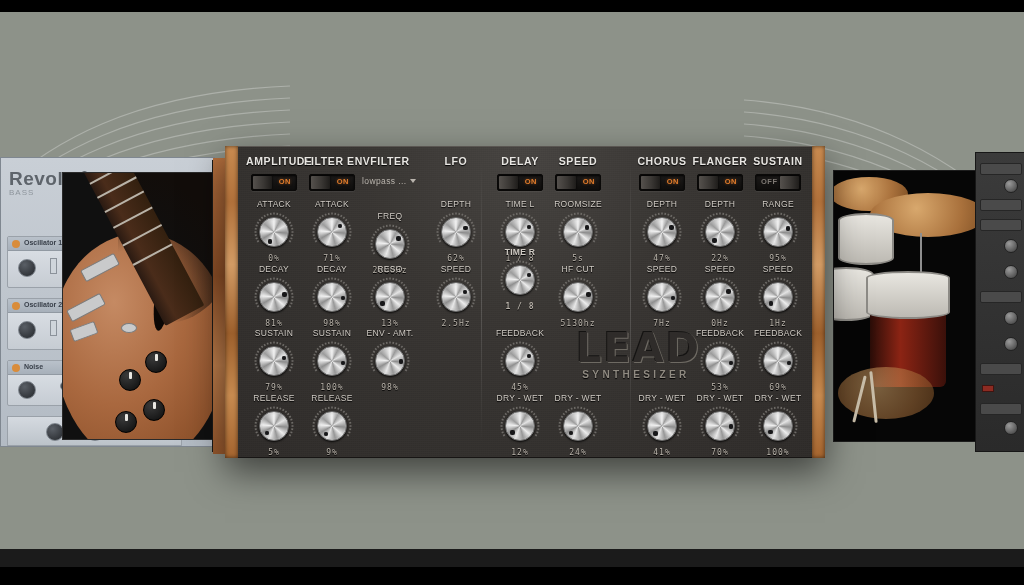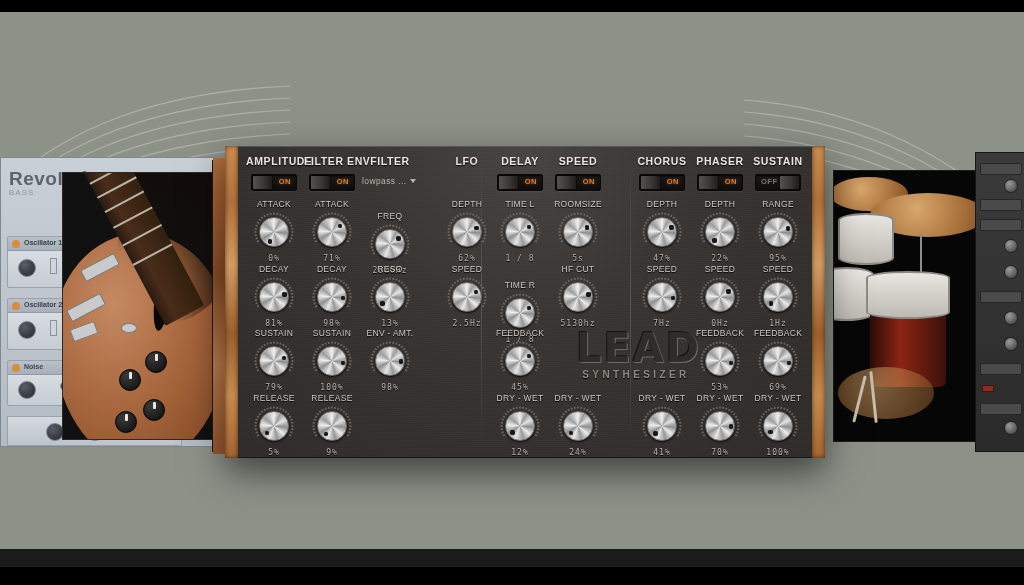--- a/index.html
+++ b/index.html
@@ -764,21 +764,21 @@
                     <line x1="35.15544456622768" y1="28.75" x2="36.887495373796554" y2="29.75" stroke="#6d6a66" stroke-width="1.6"></line>
                   </svg>
                 </div>
                 <div class="knob">
                   <span class="knob-dot" style="left: 22.7363px; top: 12.2266px;"></span>
                 </div>
               </div>
               <div class="ctl-value">98%</div>
             </div>
           </div>
-          <div class="col" style="left: 201px;">
+          <div class="col" style="left: 190px;">
             <div class="sec-title">LFO</div>
             <div class="ctl" style="top: 44px;">
               <div class="ctl-label">DEPTH</div>
               <div class="knob-wrap">
                 <div class="knob-ring">
                   <svg width="40" height="40">
                     <line x1="4.8445554337723244" y1="28.75" x2="3.112504626203446" y2="29.75" stroke="#6d6a66" stroke-width="1.6"></line>
                     <line x1="3.5553791362466036" y1="25.985352508199203" x2="1.6759938946747859" y2="26.669392794850538" stroke="#6d6a66" stroke-width="1.6"></line>
                     <line x1="2.765864322286358" y1="23.03884310917128" x2="0.7962488162619437" y2="23.386139464505145" stroke="#6d6a66" stroke-width="1.6"></line>
                     <line x1="2.5" y1="19.999999999999996" x2="0.5" y2="19.999999999999996" stroke="#6d6a66" stroke-width="1.6"></line>
@@ -887,21 +887,21 @@
                     <line x1="36.4446208637534" y1="25.985352508199203" x2="38.32400610532521" y2="26.66939279485054" stroke="#6d6a66" stroke-width="1.6"></line>
                     <line x1="35.15544456622768" y1="28.75" x2="36.887495373796554" y2="29.75" stroke="#6d6a66" stroke-width="1.6"></line>
                   </svg>
                 </div>
                 <div class="knob">
                   <span class="knob-dot" style="left: 20.7364px; top: 6.73185px;"></span>
                 </div>
               </div>
               <div class="ctl-value">1 / 8</div>
             </div>
-            <div class="ctl" style="top: 125px;">
+            <div class="ctl" style="top: 92px; font-weight: bold;">
               <div class="ctl-label">TIME R</div>
               <div class="knob-wrap">
                 <div class="knob-ring">
                   <svg width="40" height="40">
                     <line x1="4.8445554337723244" y1="28.75" x2="3.112504626203446" y2="29.75" stroke="#6d6a66" stroke-width="1.6"></line>
                     <line x1="3.5553791362466036" y1="25.985352508199203" x2="1.6759938946747859" y2="26.669392794850538" stroke="#6d6a66" stroke-width="1.6"></line>
                     <line x1="2.765864322286358" y1="23.03884310917128" x2="0.7962488162619437" y2="23.386139464505145" stroke="#6d6a66" stroke-width="1.6"></line>
                     <line x1="2.5" y1="19.999999999999996" x2="0.5" y2="19.999999999999996" stroke="#6d6a66" stroke-width="1.6"></line>
                     <line x1="2.765864322286358" y1="16.96115689082872" x2="0.7962488162619437" y2="16.613860535494858" stroke="#6d6a66" stroke-width="1.6"></line>
                     <line x1="3.5553791362466036" y1="14.014647491800794" x2="1.6759938946747894" y2="13.330607205149457" stroke="#6d6a66" stroke-width="1.6"></line>
@@ -1245,21 +1245,21 @@
                   </svg>
                 </div>
                 <div class="knob">
                   <span class="knob-dot" style="left: 5.08956px; top: 19.1779px;"></span>
                 </div>
               </div>
               <div class="ctl-value">41%</div>
             </div>
           </div>
           <div class="col" style="left: 454px;">
-            <div class="sec-title">PHASER</div>
+            <div class="sec-title">FLANGER</div>
             <div class="switch on">
               <span class="sw-lever"></span>
               <span class="sw-txt">ON</span>
             </div>
             <div class="ctl" style="top: 44px;">
               <div class="ctl-label">DEPTH</div>
               <div class="knob-wrap">
                 <div class="knob-ring">
                   <svg width="40" height="40">
                     <line x1="4.8445554337723244" y1="28.75" x2="3.112504626203446" y2="29.75" stroke="#6d6a66" stroke-width="1.6"></line>

